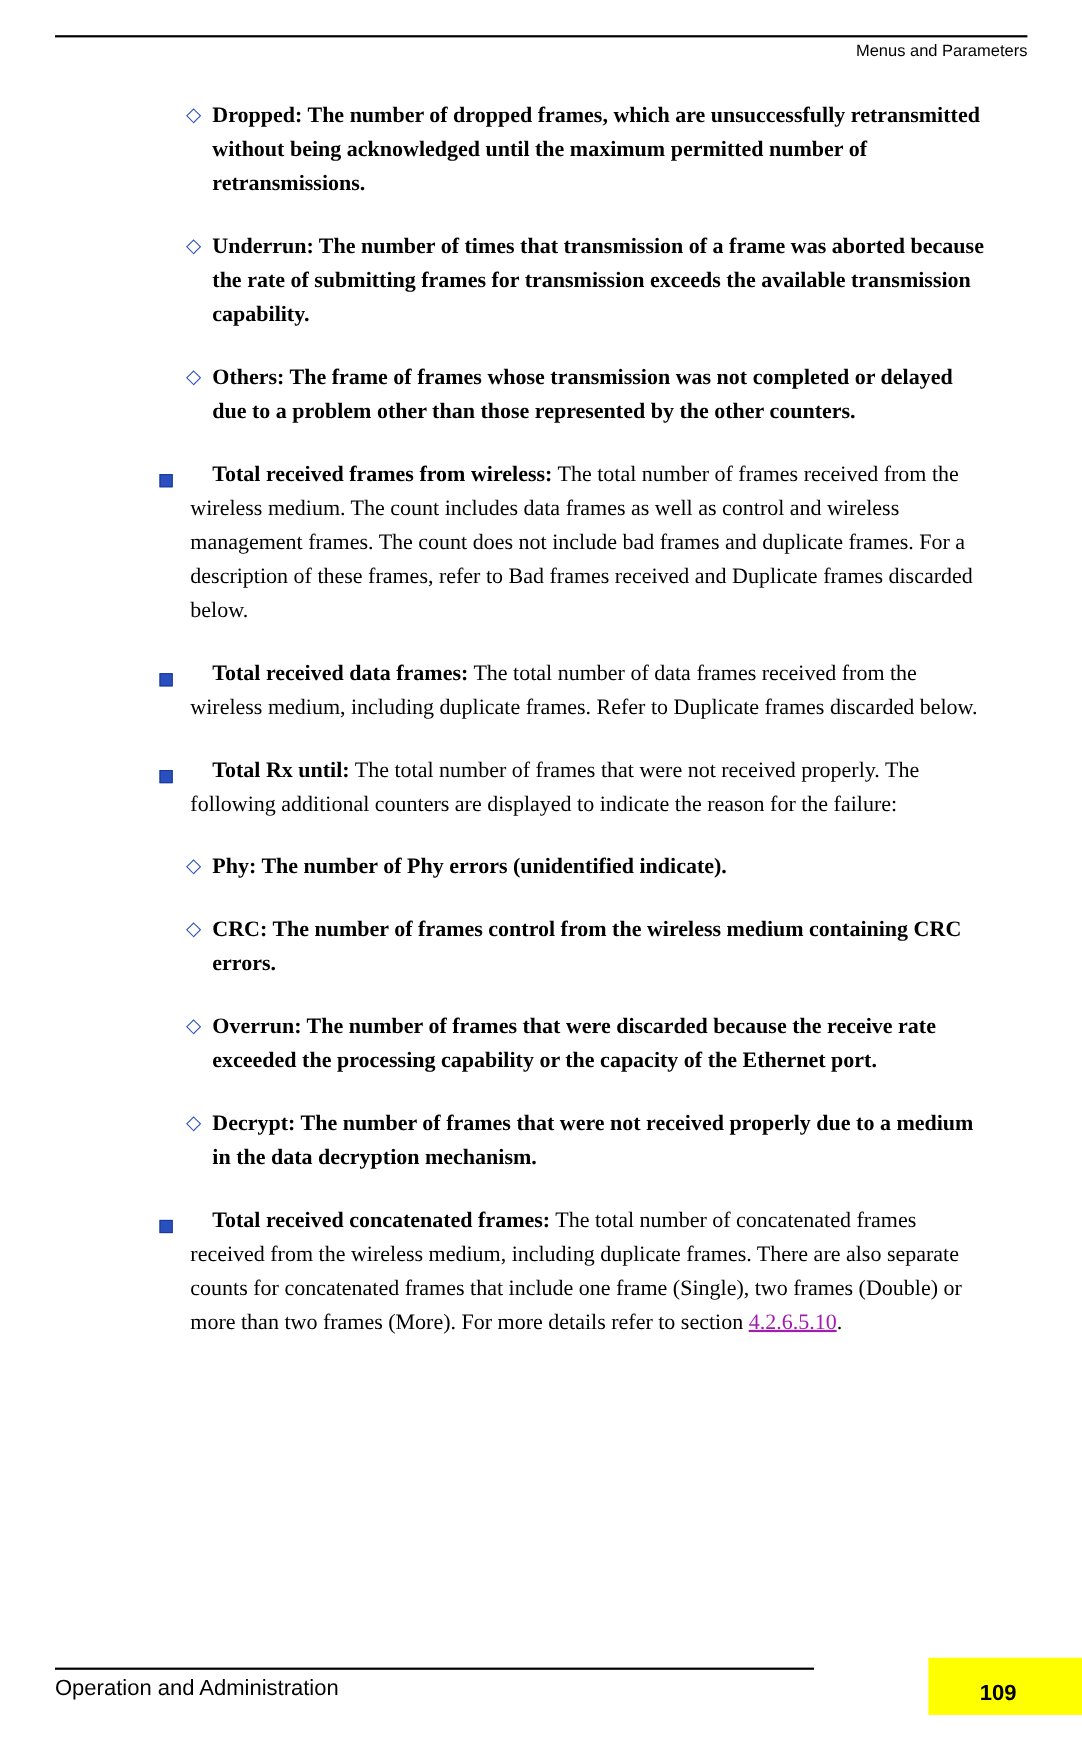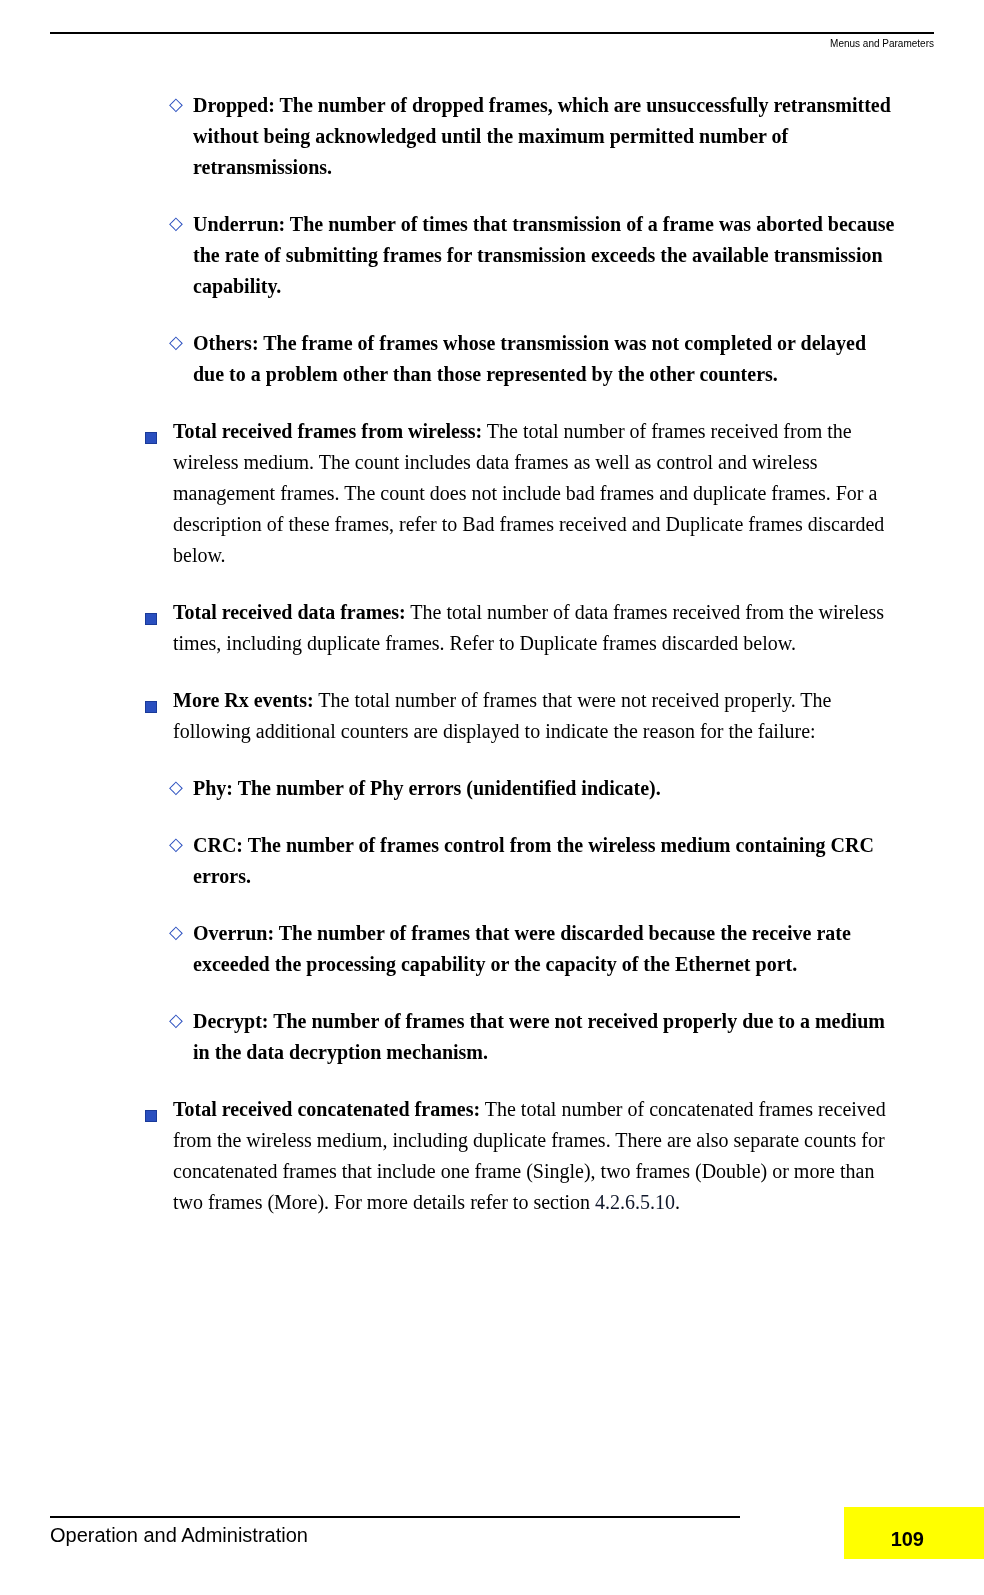--- a/index.html
+++ b/index.html
@@ -14,21 +14,21 @@
     }
     .header-bar {
       position: absolute;
       top: 32px;
       left: 50px;
       right: 50px;
       border-top: 2px solid #000;
       padding-top: 4px;
       text-align: right;
       font-family: Arial, Helvetica, sans-serif;
-      font-size: 10px;
+      font-size: 15px;
     }
     .content {
       position: absolute;
       top: 90px;
       left: 145px;
       right: 85px;
       line-height: 1.55;
     }
     .sub-item {
       display: flex;
@@ -53,22 +53,22 @@
       margin-top: 6px;
     }
     .main-item .marker-box {
       width: 12px;
       height: 12px;
       background: #2a4fbf;
       border: 1px solid #1a3a99;
       display: inline-block;
     }
     .main-item .text { flex: 1; }
-    .bold-lead { font-weight: bold; font-family: 'Bookman Old Style', Georgia, serif; }
-    .link { color: #0f172a; }
+    .bold-lead { font-weight: bold; font-family: 'Bookman Old Style', Georgia, serif; margin-left: 20px; }
+    .link { color: #a21caf; text-decoration: underline; }
     .footer-area {
       position: absolute;
       bottom: 48px;
       left: 50px;
       right: 50px;
     }
     .footer-rule {
       border-top: 2px solid #000;
       width: 690px;
       margin-bottom: 6px;
@@ -119,28 +119,28 @@
   <div class="main-item">
     <span class="marker"><span class="marker-box"></span></span>
     <span class="text">
       <span class="bold-lead">Total received frames from wireless:</span><span> The total number of frames received from the wireless medium. The count includes data frames as well as control and wireless management frames. The count does not include bad frames and duplicate frames. For a description of these frames, refer to Bad frames received and Duplicate frames discarded below.</span>
     </span>
   </div>
 
   <div class="main-item">
     <span class="marker"><span class="marker-box"></span></span>
     <span class="text">
-      <span class="bold-lead">Total received data frames:</span><span> The total number of data frames received from the wireless times, including duplicate frames. Refer to Duplicate frames discarded below.</span>
+      <span class="bold-lead">Total received data frames:</span><span> The total number of data frames received from the wireless medium, including duplicate frames. Refer to Duplicate frames discarded below.</span>
     </span>
   </div>
 
   <div class="main-item">
     <span class="marker"><span class="marker-box"></span></span>
     <span class="text">
-      <span class="bold-lead">More Rx events:</span><span> The total number of frames that were not received properly. The following additional counters are displayed to indicate the reason for the failure:</span>
+      <span class="bold-lead">Total Rx until:</span><span> The total number of frames that were not received properly. The following additional counters are displayed to indicate the reason for the failure:</span>
     </span>
   </div>
 
   <div class="sub-item">
     <span class="marker">◇</span>
     <span class="text">Phy: The number of Phy errors (unidentified indicate).</span>
   </div>
   <div class="sub-item">
     <span class="marker">◇</span>
     <span class="text">CRC: The number of frames control from the wireless medium containing CRC errors.</span>

